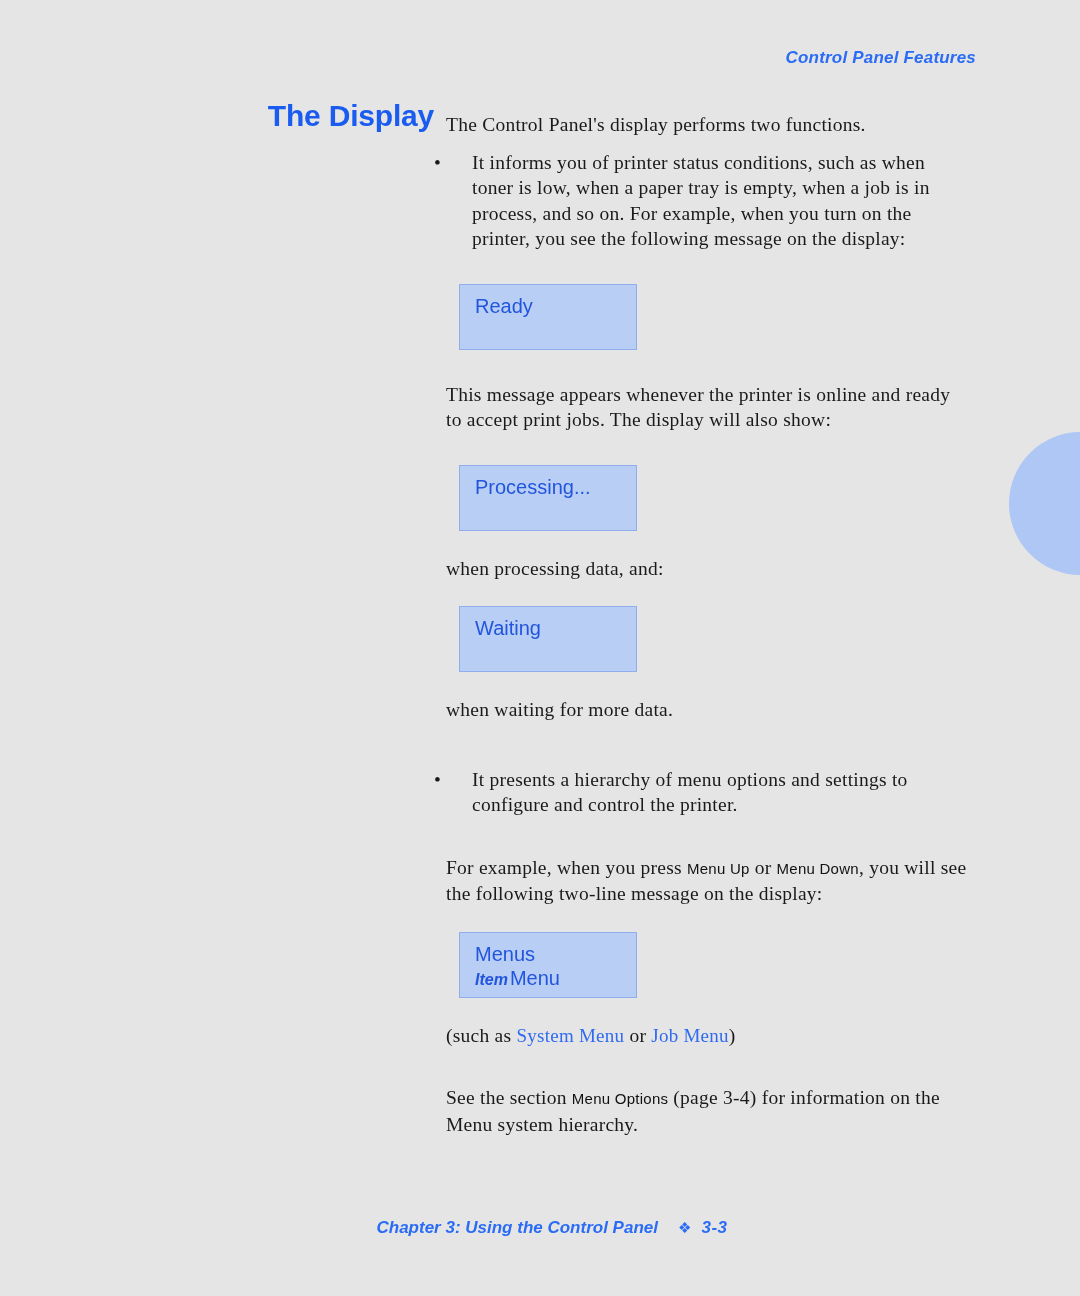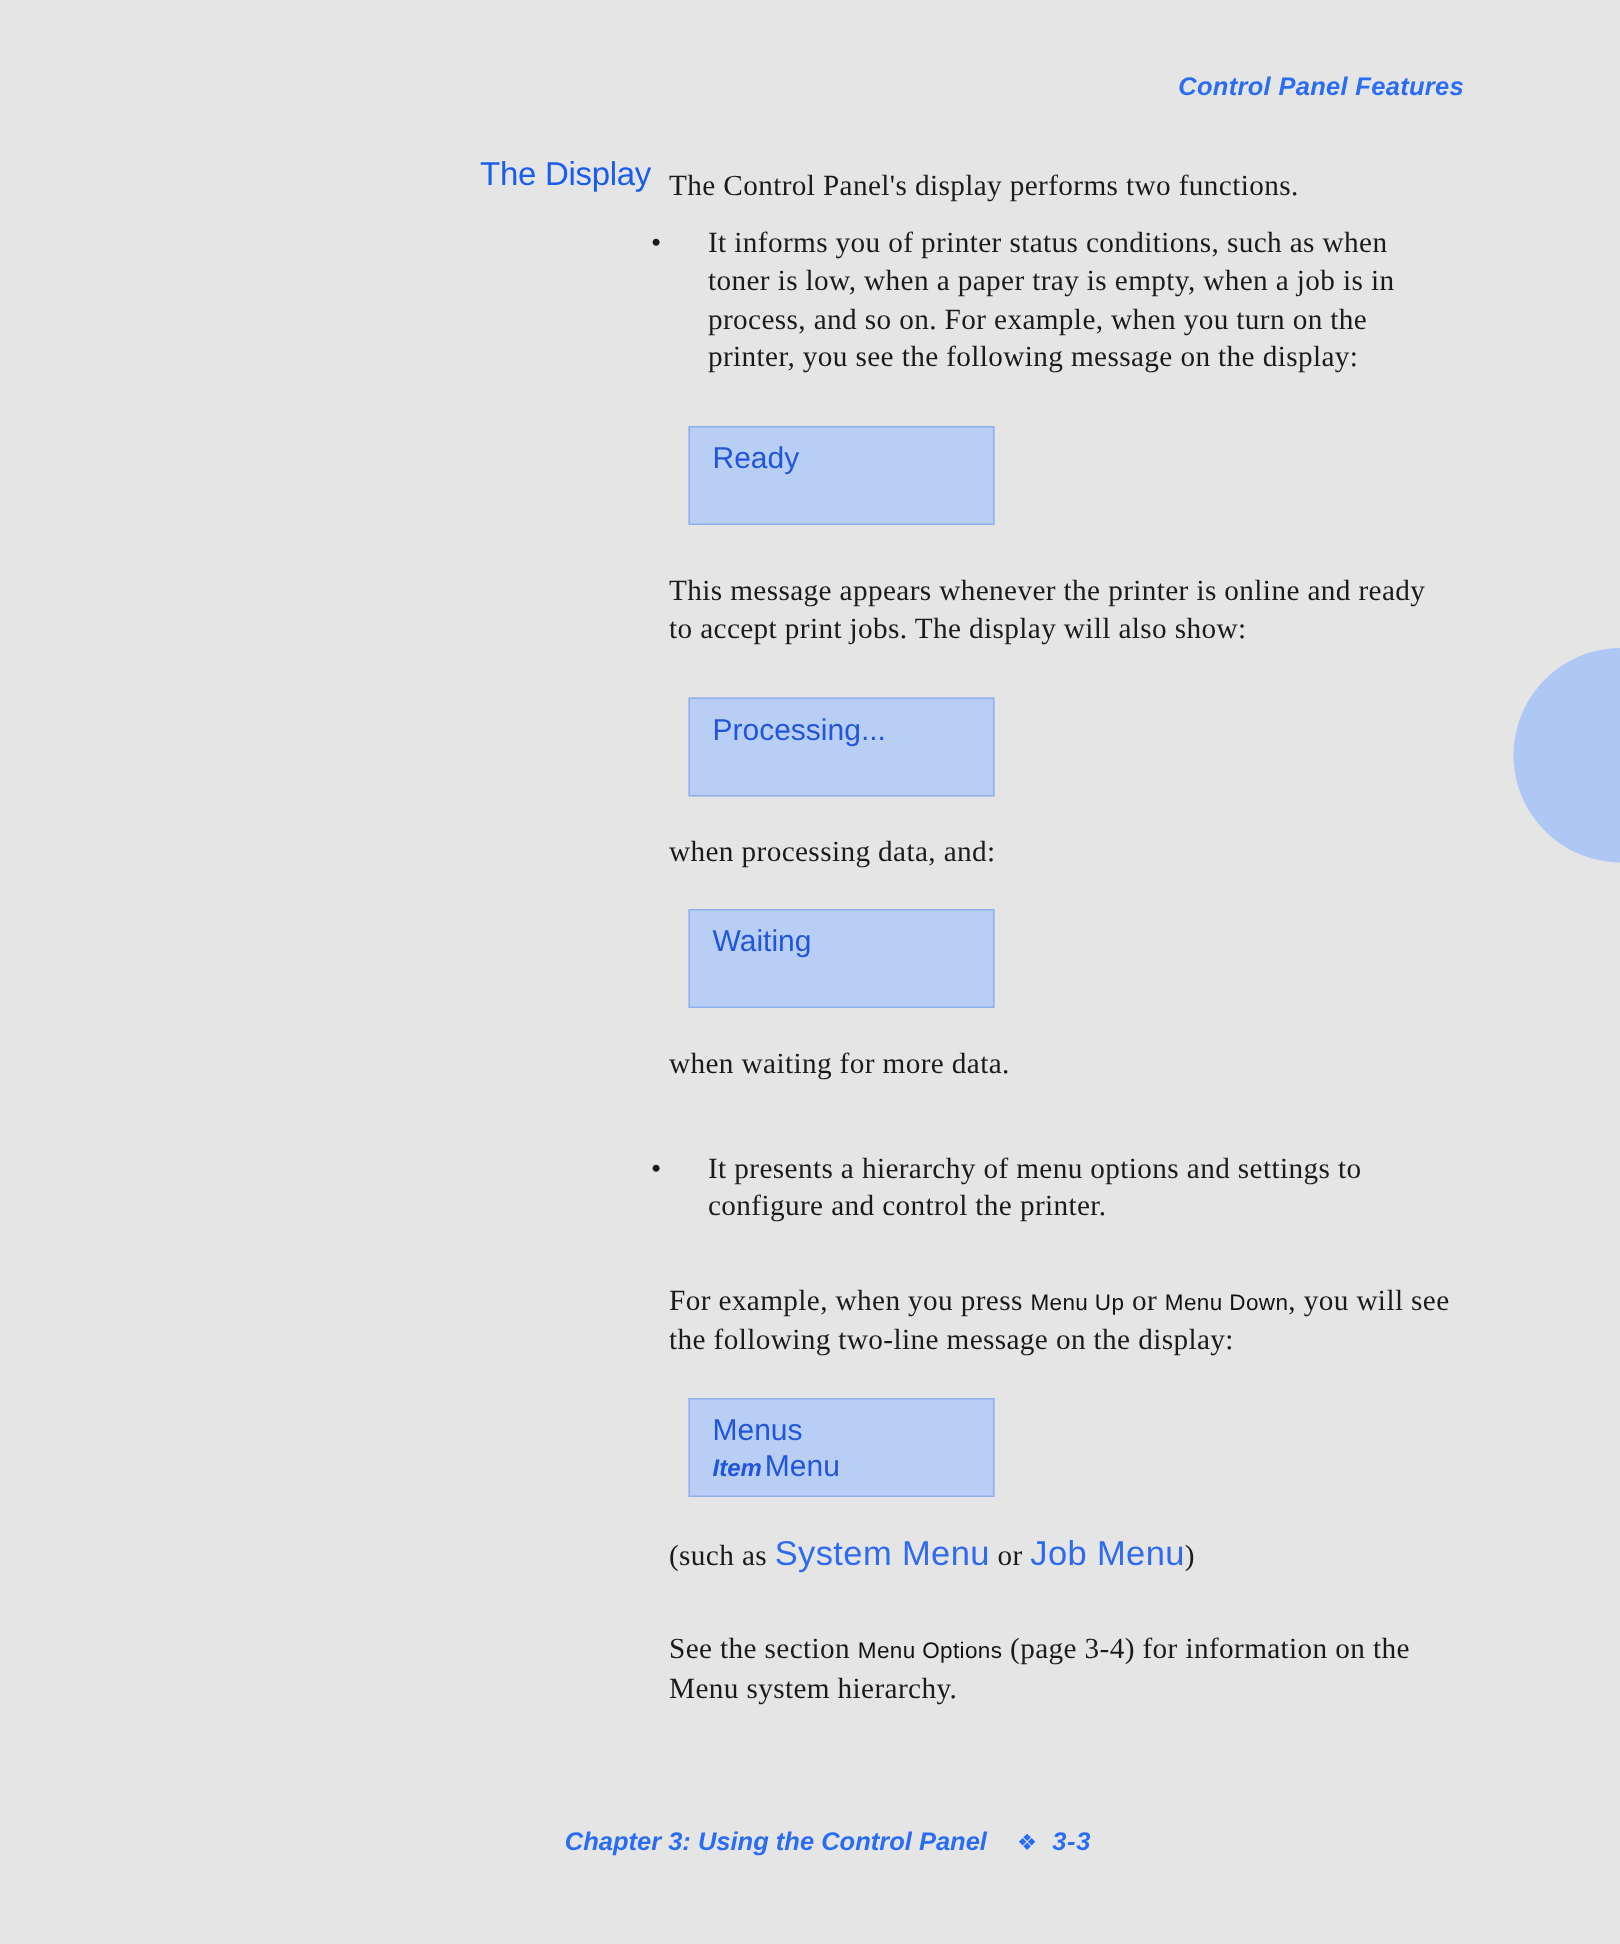--- a/index.html
+++ b/index.html
@@ -42,22 +42,22 @@
   }
 
   
   .section-title {
     position: absolute;
     left: 248px;
     top: 101px;
     width: 186px;
     text-align: right;
     font-family: "Liberation Sans", "DejaVu Sans", sans-serif;
-    font-weight: normal;
-    font-size: 22px;
+    font-weight: bold;
+    font-size: 30px;
     line-height: 30px;
     color: #1A5CF0;
     letter-spacing: -0.2px;
   }
 
   
   .body-col {
     position: absolute;
     left: 434px;
     top: 100px;
@@ -87,21 +87,21 @@
     line-height: 25.5px;
     color: #1a1a1a;
   }
   .indent { margin-left: 26px; }
 
   .gap-sm { height: 13px; }
   .gap-md { height: 20px; }
 
   
   .lcd {
-    width: 204px;
+    width: 178px;
     min-height: 66px;
     box-sizing: border-box;
     background: #B8CEF5;
     border: 1px solid #8FAEEB;
     margin-left: 25px;
     padding: 9px 0 0 15px;
     font-family: "Liberation Sans", "DejaVu Sans", sans-serif;
   }
   .lcd .lcd-line {
     font-size: 20px;
@@ -111,22 +111,22 @@
   }
   .lcd .lcd-item {
     font-weight: bold;
     font-style: italic;
     font-size: 16px;
     margin-right: 2px;
   }
 
   
   .term-blue {
-    font-family: Liberation Sans, sans-serif;
-    font-size: 23px;
+    font-family: Liberation Serif, serif;
+    font-size: 19px;
     color: #2F6BF0;
   }
   .term-black {
     font-family: "Liberation Sans", "DejaVu Sans", sans-serif;
     font-size: 15px;
     color: #111111;
   }
 
   
   .footer {

